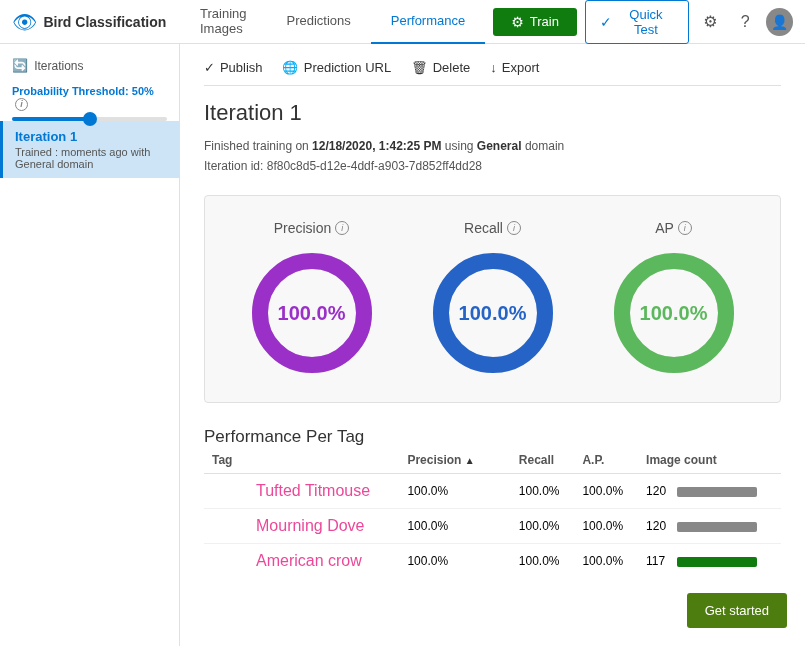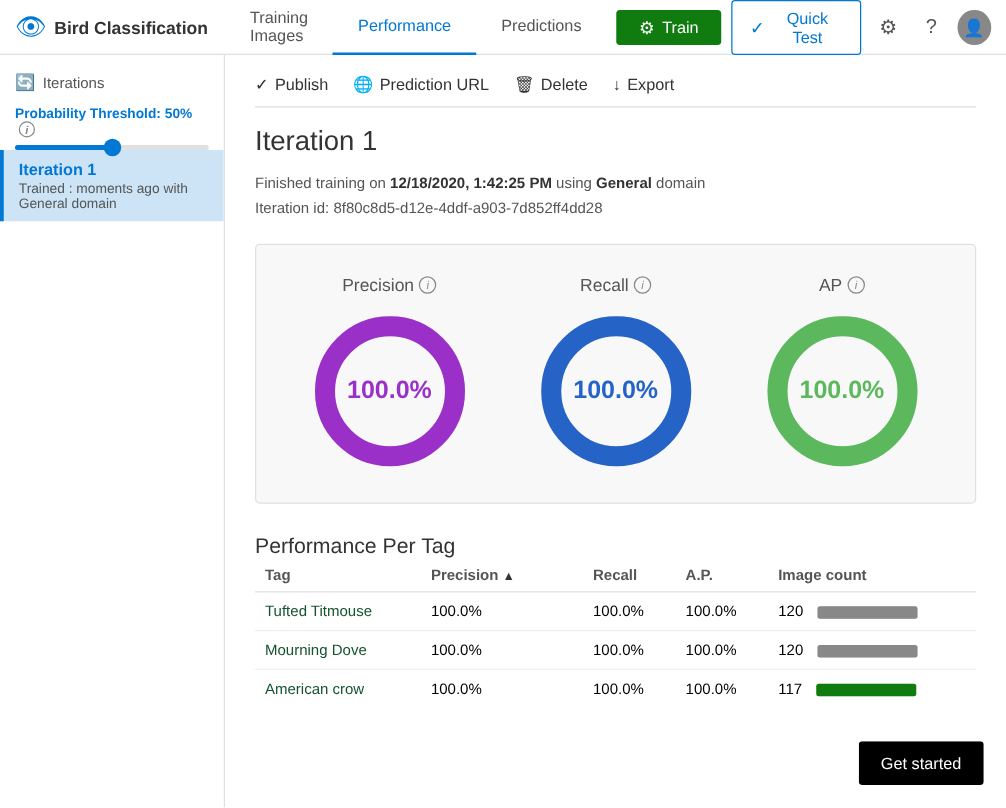--- a/index.html
+++ b/index.html
@@ -114,49 +114,49 @@
 
     
     .section-title { font-size: 17px; font-weight: 400; color: #333; margin-bottom: 0; }
     .perf-table { width: 100%; border-collapse: collapse; font-size: 12px; }
     .perf-table th {
       text-align: left; padding: 6px 8px; color: #555;
       border-bottom: 1px solid #e0e0e0; font-weight: 600; font-size: 12px;
     }
     .perf-table td { padding: 8px 8px; border-bottom: 1px solid #f0f0f0; vertical-align: middle; }
     .perf-table tr:last-child td { border-bottom: none; }
-    .tag-link { color: #14532d; cursor: pointer; font-size: 12px; }
+    .tag-link { color: #ec4899; cursor: pointer; font-size: 16px; margin-left: 44px; }
     .bar-container { width: 80px; height: 10px; background: #e0e0e0; border-radius: 2px; }
 
     
     .content-area::-webkit-scrollbar { width: 8px; }
     .content-area::-webkit-scrollbar-thumb { background: #c0c0c0; border-radius: 4px; }
 
     
     .get-started-btn {
       position: fixed; bottom: 18px; right: 18px;
-      background: #000000; color: #fff; border: none; border-radius: 3px;
+      background: #4d7c0f; color: #fff; border: none; border-radius: 3px;
       padding: 10px 18px; font-size: 13px; cursor: pointer; font-weight: 500;
     }
 
     
     .sort-arrow { font-size: 10px; color: #333; }
   </style>
 </head>
 <body>
 
 <div class="top-nav">
   <div class="nav-logo">
     <span style="font-size:20px; color:#0078d4;">👁</span>
     <span class="nav-logo-text">Bird Classification</span>
   </div>
   <div class="nav-tabs">
     <div class="nav-tab">Training Images</div>
+    <div class="nav-tab">Predictions</div>
     <div class="nav-tab active">Performance</div>
-    <div class="nav-tab">Predictions</div>
   </div>
   <div class="nav-actions">
     <button class="btn-train">
       <span style="font-size:14px;">⚙</span>
       <span>Train</span>
     </button>
     <button class="btn-quicktest">
       <span style="font-size:14px;">✓</span>
       <span>Quick Test</span>
     </button>

